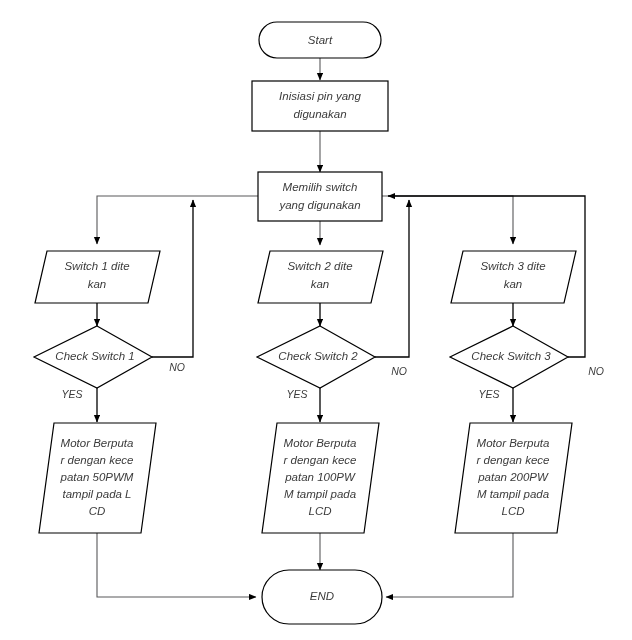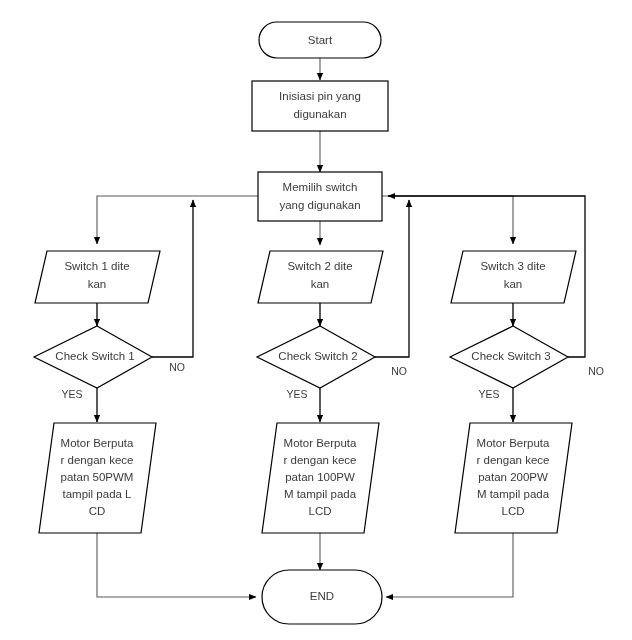--- a/index.html
+++ b/index.html
@@ -7,20 +7,21 @@
     padding: 0;
     background: #ffffff;
   }
   #flowchart-root {
     position: relative;
     width: 632px;
     height: 640px;
     background: #ffffff;
     font-family: "Liberation Sans", sans-serif;
     overflow: hidden;
+    font-style: italic;
   }
   svg#flow-svg {
     display: block;
     width: 632px;
     height: 640px;
   }
   .shape-stroke {
     fill: #ffffff;
     stroke: #000000;
     stroke-width: 1.2;

